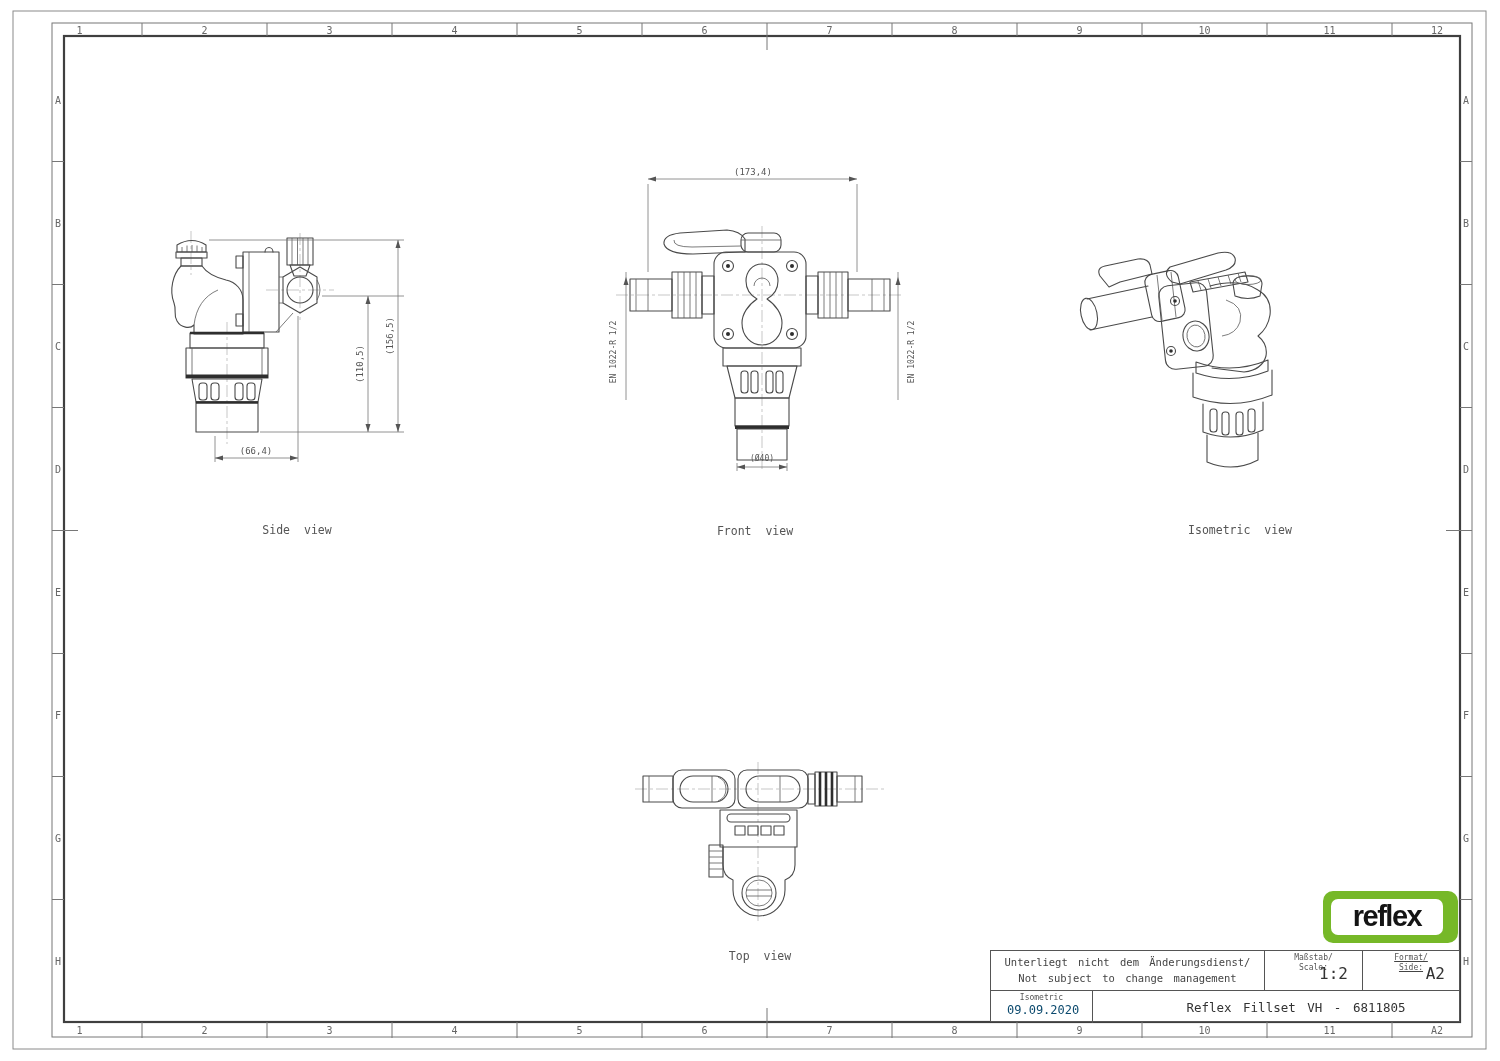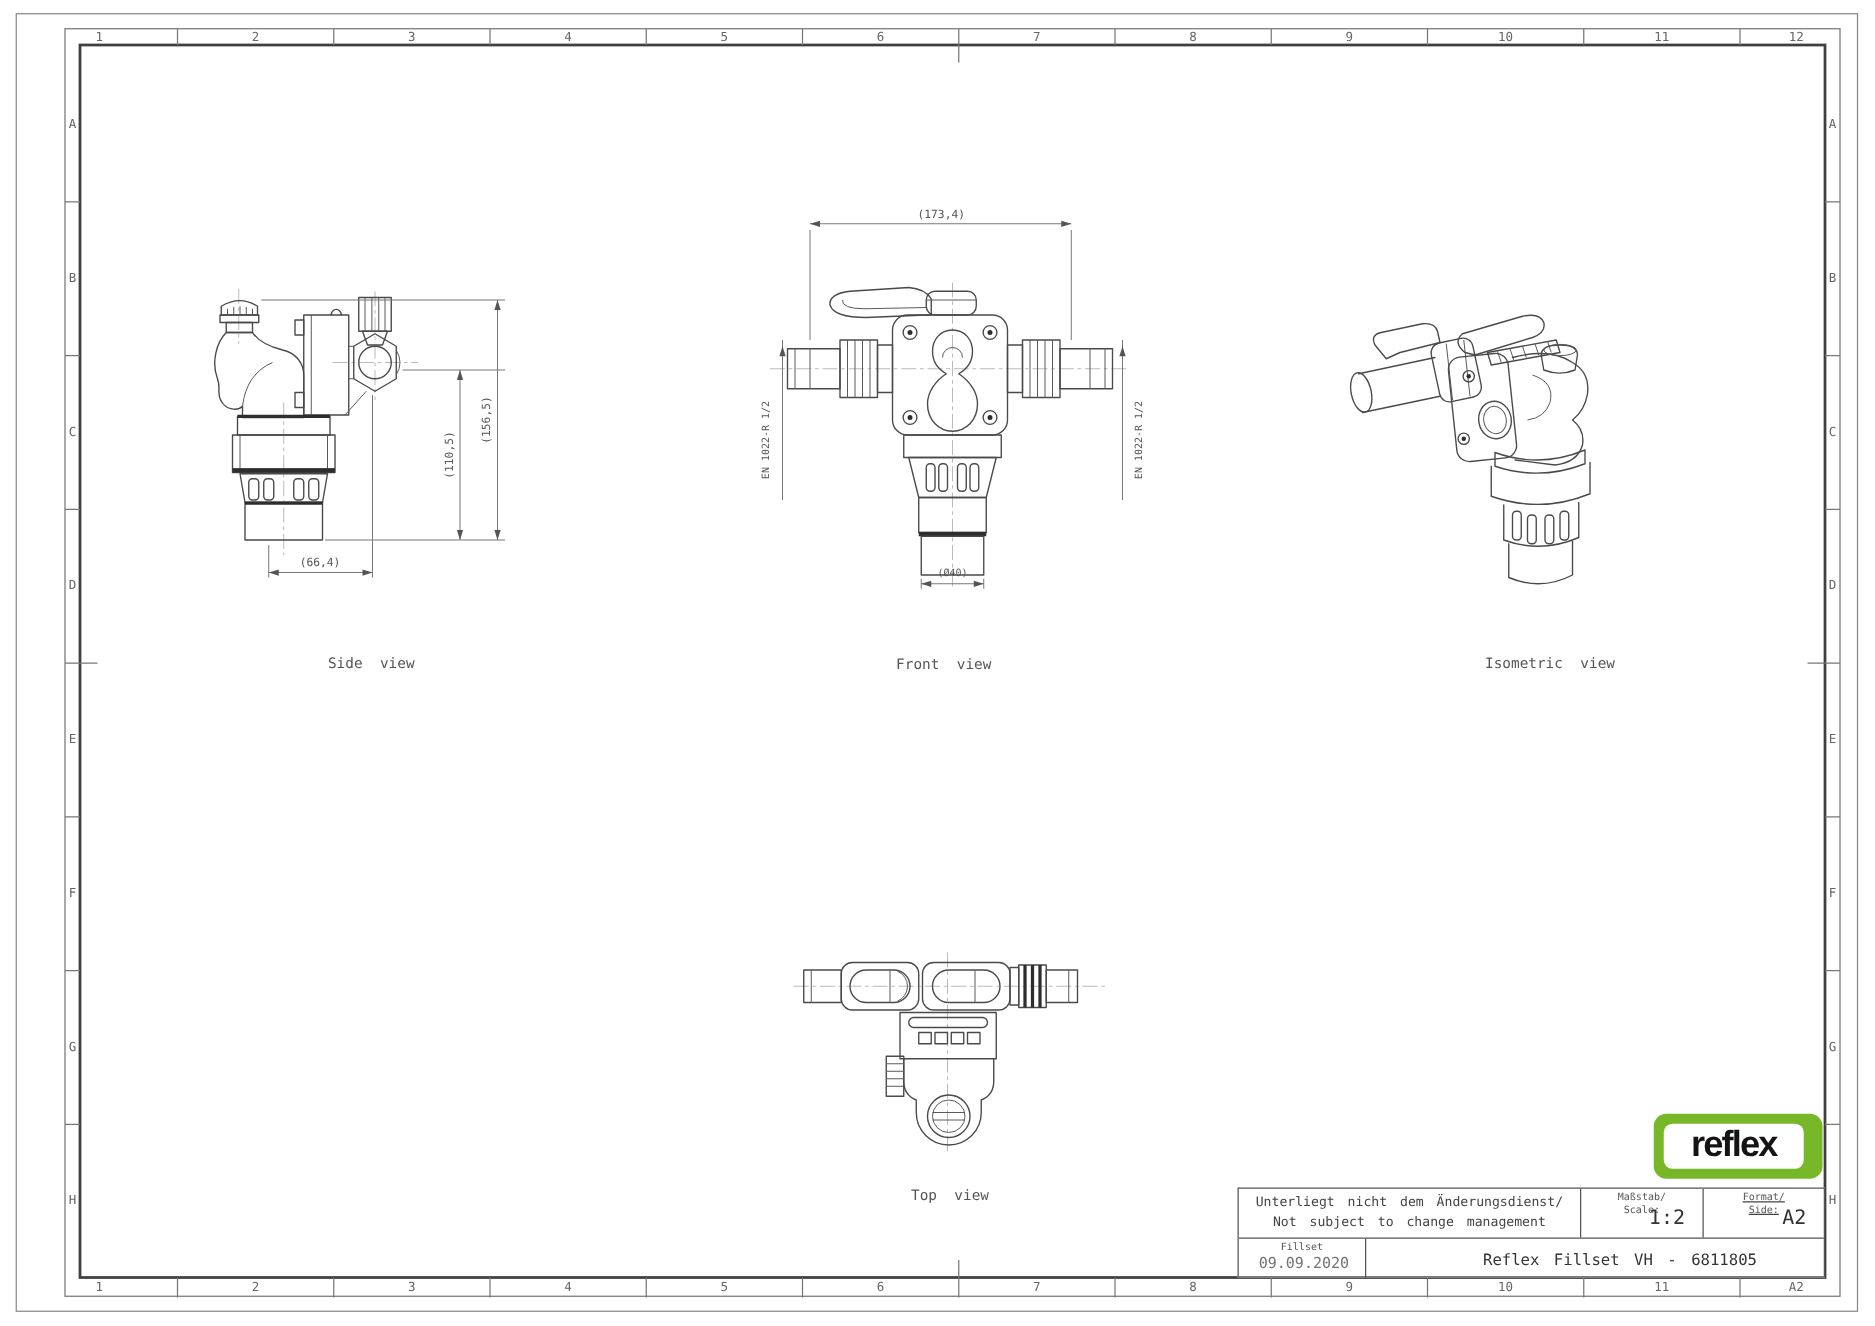--- a/index.html
+++ b/index.html
@@ -26,21 +26,21 @@
   .title-block{position:absolute;left:990px;top:950px;width:470px;height:72px;
                border:1.2px solid #555;box-sizing:border-box;background:#fff;color:#444;text-align:center;}
   .tb-row1{position:absolute;left:0;top:0;width:100%;height:40px;display:flex;box-sizing:border-box;border-bottom:1.2px solid #555;}
   .tb-note{width:273px;box-sizing:border-box;padding:3px 6px;font-size:10.5px;line-height:16px;word-spacing:4px;}
   .tb-scale{width:98px;box-sizing:border-box;border-left:1.2px solid #555;position:relative;padding:2px 1px;}
   .tb-format{flex:1;box-sizing:border-box;border-left:1.2px solid #555;position:relative;padding:2px 5px;text-decoration:underline;}
   .tb-lab{font-size:8px;line-height:9.5px;color:#555;}
   .tb-val{position:absolute;right:14px;bottom:7px;font-size:16px;color:#333;}
   .tb-row2{position:absolute;left:0;top:40px;width:100%;height:32px;display:flex;}
   .tb-rev{width:101px;box-sizing:border-box;position:relative;padding:2px 5px;}
-  .tb-revval{position:absolute;left:16px;bottom:6px;font-size:12px;color:#737373;}
+  .tb-revval{position:absolute;left:16px;bottom:6px;font-size:12px;color:#0c4a6e;}
   .tb-title{flex:1;box-sizing:border-box;border-left:1.2px solid #555;display:flex;align-items:center;justify-content:center;
             font-size:12.5px;color:#333;word-spacing:4px;padding-left:40px;}
 
   .logo{position:absolute;left:1323px;top:891px;width:135px;height:52px;border-radius:10px;
         background:var(--logo-green,#76b828);}
   .logo-inner{position:absolute;left:8px;top:8px;width:112px;height:36px;background:#fff;border-radius:7px;
               display:flex;align-items:center;justify-content:center;}
   .logo-text{font-family:"Liberation Sans", sans-serif;font-weight:800;font-size:29px;color:#141414;
              letter-spacing:-1.5px;line-height:1;transform:translateY(-1px);}
 </style>
@@ -336,21 +336,21 @@
       <div class="tb-val">1:2</div>
     </div>
     <div class="tb-format">
       <div class="tb-lab">Format/</div>
       <div class="tb-lab">Side:</div>
       <div class="tb-val">A2</div>
     </div>
   </div>
   <div class="tb-row2">
     <div class="tb-rev">
-      <div class="tb-lab">Fillset</div>
+      <div class="tb-lab">Isometric</div>
       <div class="tb-revval">09.09.2020</div>
     </div>
     <div class="tb-title">Reflex Fillset VH - 6811805</div>
   </div>
 </div>
 
 <div class="logo">
   <div class="logo-inner">
     <span class="logo-text">reflex</span>
   </div>

